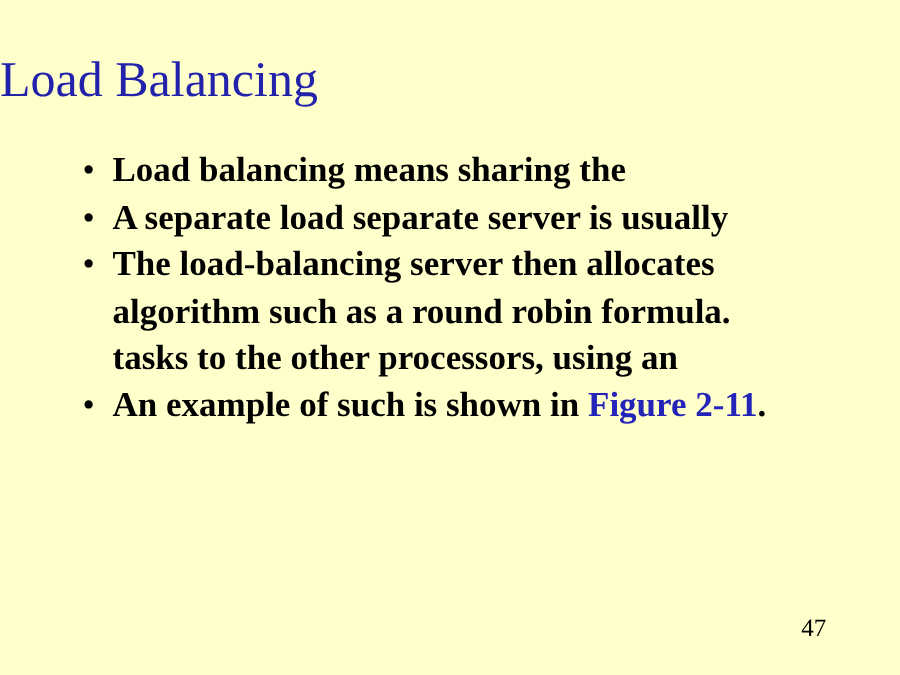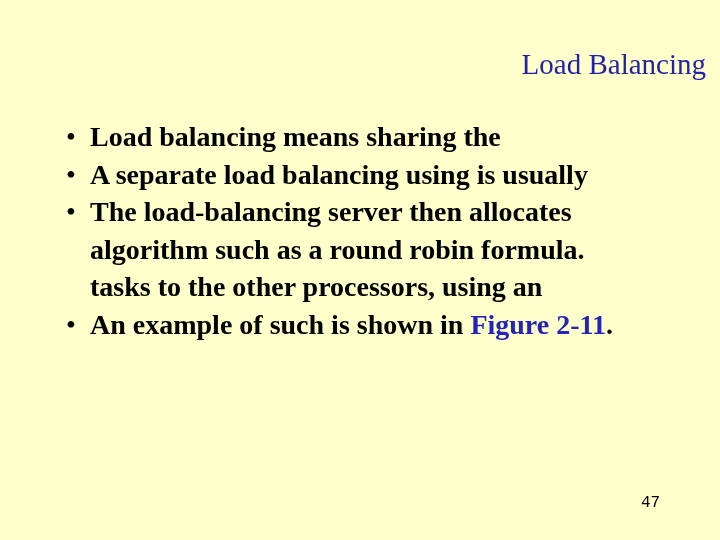--- a/index.html
+++ b/index.html
@@ -12,22 +12,22 @@
   }
   .slide {
     position: absolute;
     inset: 0;
   }
   .slide-title {
     position: absolute;
     top: 41px;
     left: 0;
     width: 706px;
-    text-align: right;
-    font-size: 29px;
+    text-align: left;
+    font-size: 40px;
     font-weight: normal;
     line-height: 46px;
     color: var(--c-title, #2222AA);
   }
   .bullets {
     position: absolute;
     top: 118px;
     left: 64px;
     width: 620px;
   }
@@ -46,43 +46,42 @@
   .line { white-space: nowrap; font-weight: bold; }
   .figure-link {
     color: var(--c-link, #2424B8);
     text-decoration: none;
     cursor: pointer;
   }
   .page-number {
     position: absolute;
     left: 641px;
     top: 494px;
-    font-size: 16px;
+    font-size: 20px;
     line-height: 19px;
     color: var(--c-body, #000000);
-    font-family: Liberation Mono, monospace;
   }
 </style>
 </head>
 <body>
 
 <div class="slide">
 
   <h1 class="slide-title">Load Balancing</h1>
 
   <div class="bullets">
 
     <div class="bullet">
       <span class="bullet-marker">•</span>
       <div class="line">Load balancing means sharing the</div>
     </div>
 
     <div class="bullet">
       <span class="bullet-marker">•</span>
-      <div class="line">A separate load balancing using is usually</div>
+      <div class="line">A separate load separate server is usually</div>
     </div>
 
     <div class="bullet">
       <span class="bullet-marker">•</span>
       <div class="line">The load-balancing server then allocates</div>
       <div class="line">algorithm such as a round robin formula.</div>
       <div class="line">tasks to the other processors, using an</div>
     </div>
 
     <div class="bullet">

